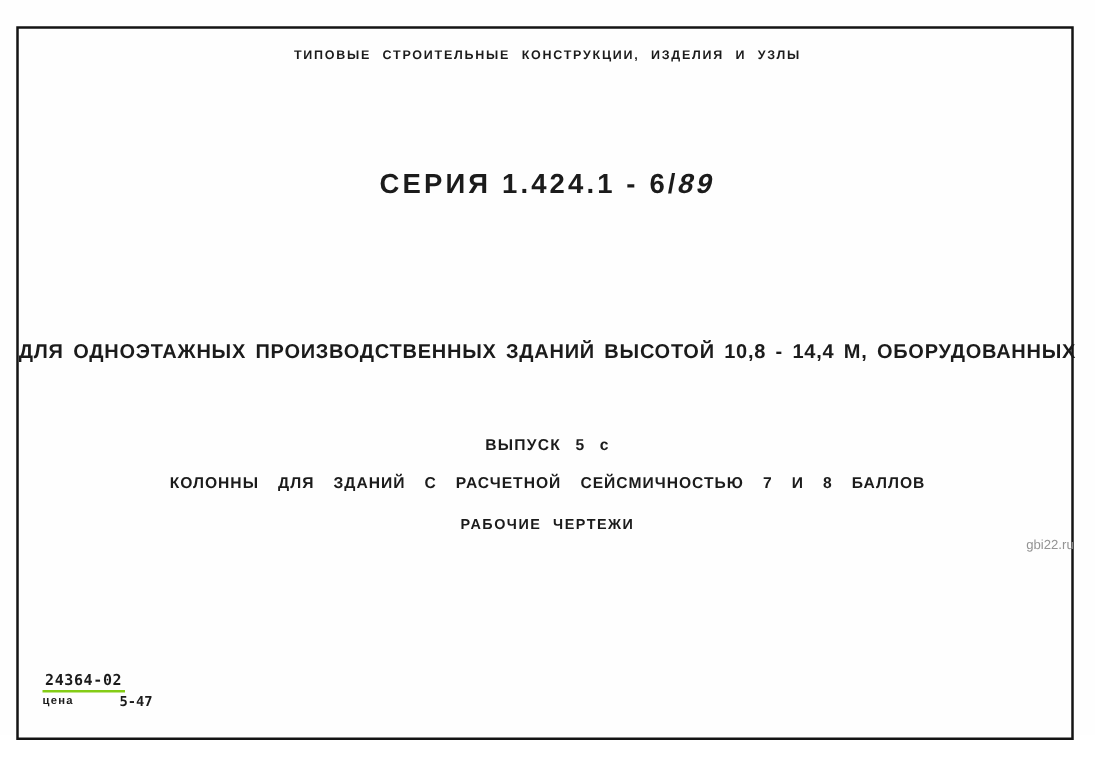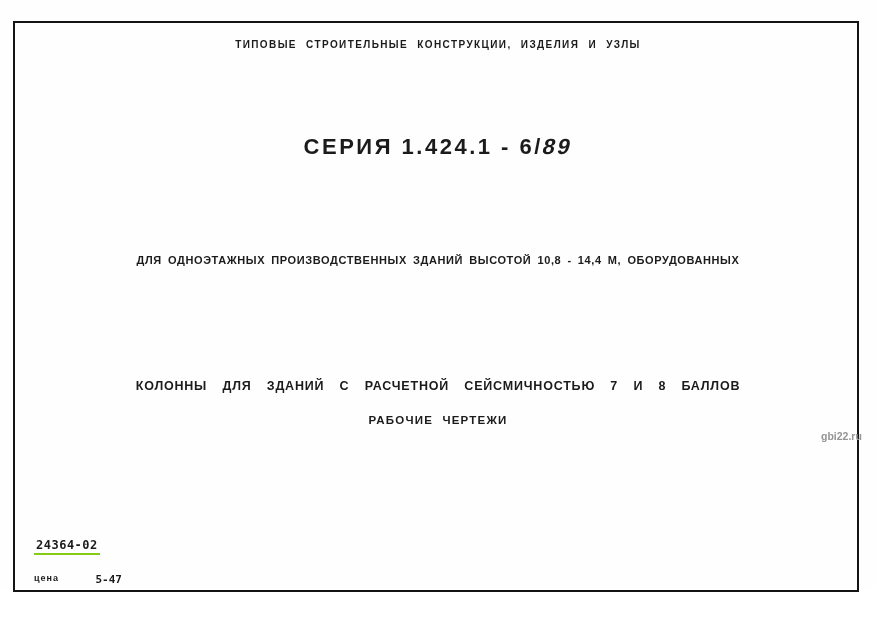--- a/index.html
+++ b/index.html
@@ -40,21 +40,21 @@
   .series-title {
     top: 134px;
     font-size: 22px;
     letter-spacing: 2.5px;
   }
   .series-suffix {
     display: inline-block;
     transform: skewX(-14deg);
   }
   .desc-1 { top: 221px; font-size: 13px; letter-spacing: 0.6px; word-spacing: 2.5px; }
-  .desc-2 { top: 254px; font-size: 11px; letter-spacing: 0.6px; word-spacing: 2.5px; }
+  .desc-2 { top: 273px; font-size: 16px; letter-spacing: 0.6px; word-spacing: 2.5px; }
   .desc-3 { top: 284px; font-size: 13px; letter-spacing: 0.6px; word-spacing: 2.5px; }
   .issue-line {
     top: 349px;
     font-size: 12.5px;
     letter-spacing: 1px;
     word-spacing: 7px;
   }
   .seismic-line {
     top: 379px;
     font-size: 12.5px;
@@ -78,36 +78,36 @@
     font-size: 12px;
     letter-spacing: 0.5px;
     border-bottom: 2px solid #84cc16;
     padding: 0 2px 1px 2px;
     display: inline-block;
   }
   .stamp-price-row {
     display: flex;
     justify-content: space-between;
     width: 88px;
-    margin-top: 18px;
+    margin-top: 1px;
     font-weight: bold;
   }
   .stamp-price-label {
     font-size: 9px;
     letter-spacing: 1px;
   }
   .stamp-price-value {
     font-family: "DejaVu Sans Mono", monospace;
     font-size: 11px;
   }
   .watermark {
     position: absolute;
     left: 821px; top: 430px;
     font-size: 10.5px;
-    font-weight: bold;
+    font-weight: normal;
     color: #949494;
     z-index: 3;
   }
 </style>
 </head>
 <body>
 
 <div class="sheet">
 
   <div class="frame"></div>
@@ -115,20 +115,21 @@
   <div class="txt doc-header">ТИПОВЫЕ СТРОИТЕЛЬНЫЕ КОНСТРУКЦИИ, ИЗДЕЛИЯ И УЗЛЫ</div>
 
   <div class="txt series-title">
     <span>СЕРИЯ 1.424.1 - 6/</span><span class="series-suffix">89</span>
   </div>
 
 
   <div class="txt desc-2">ДЛЯ ОДНОЭТАЖНЫХ ПРОИЗВОДСТВЕННЫХ ЗДАНИЙ ВЫСОТОЙ 10,8 - 14,4 М, ОБОРУДОВАННЫХ</div>
 
 
+  <div class="txt issue-line">ВЫПУСК 5 с</div>
 
   <div class="txt seismic-line">КОЛОННЫ ДЛЯ ЗДАНИЙ С РАСЧЕТНОЙ СЕЙСМИЧНОСТЬЮ 7 И 8 БАЛЛОВ</div>
 
   <div class="txt doc-type">РАБОЧИЕ ЧЕРТЕЖИ</div>
 
   <div class="stamp">
     <span class="stamp-code">24364-02</span>
     <div class="stamp-price-row">
       <span class="stamp-price-label">цена</span>
       <span class="stamp-price-value">5-47</span>

